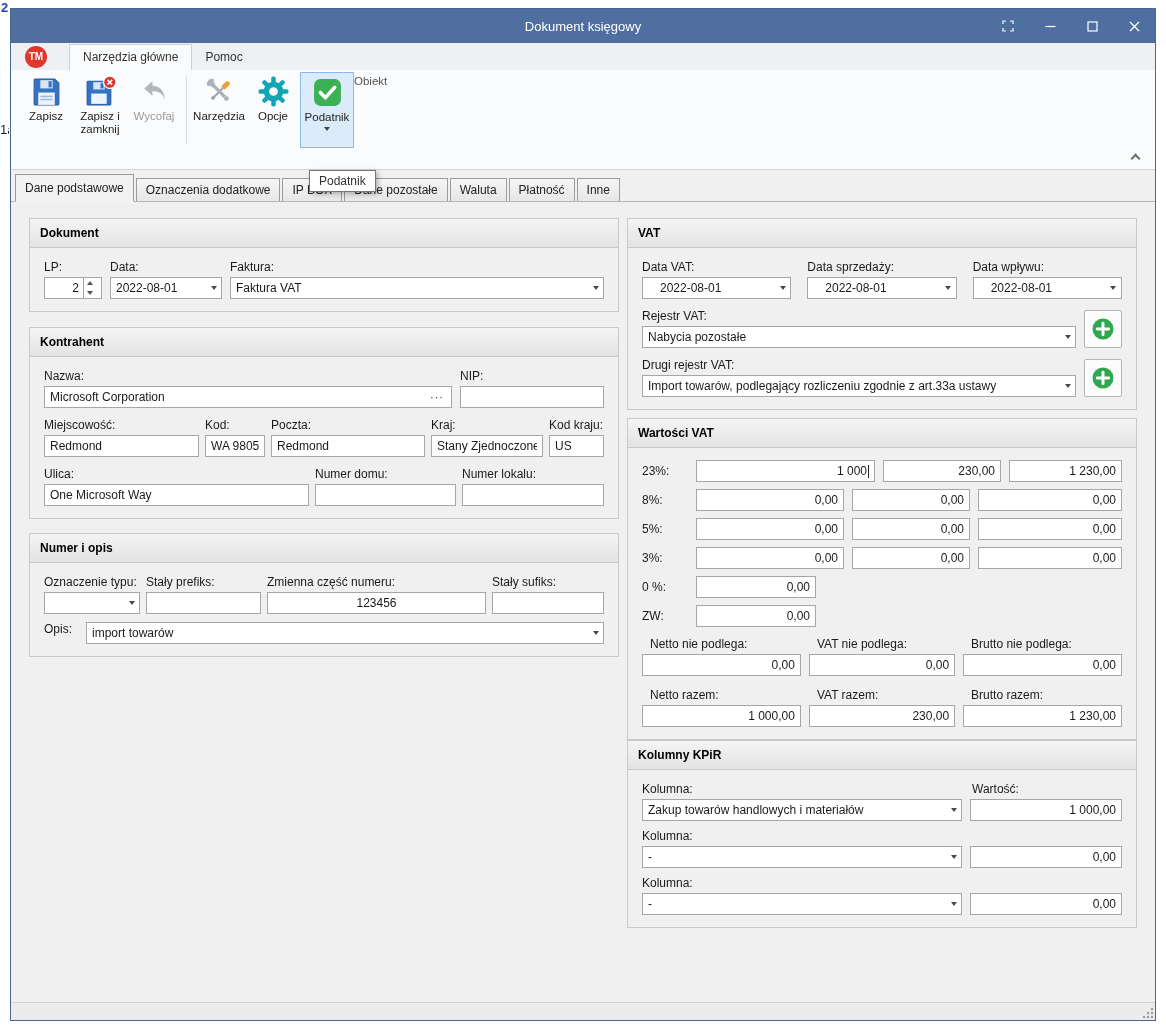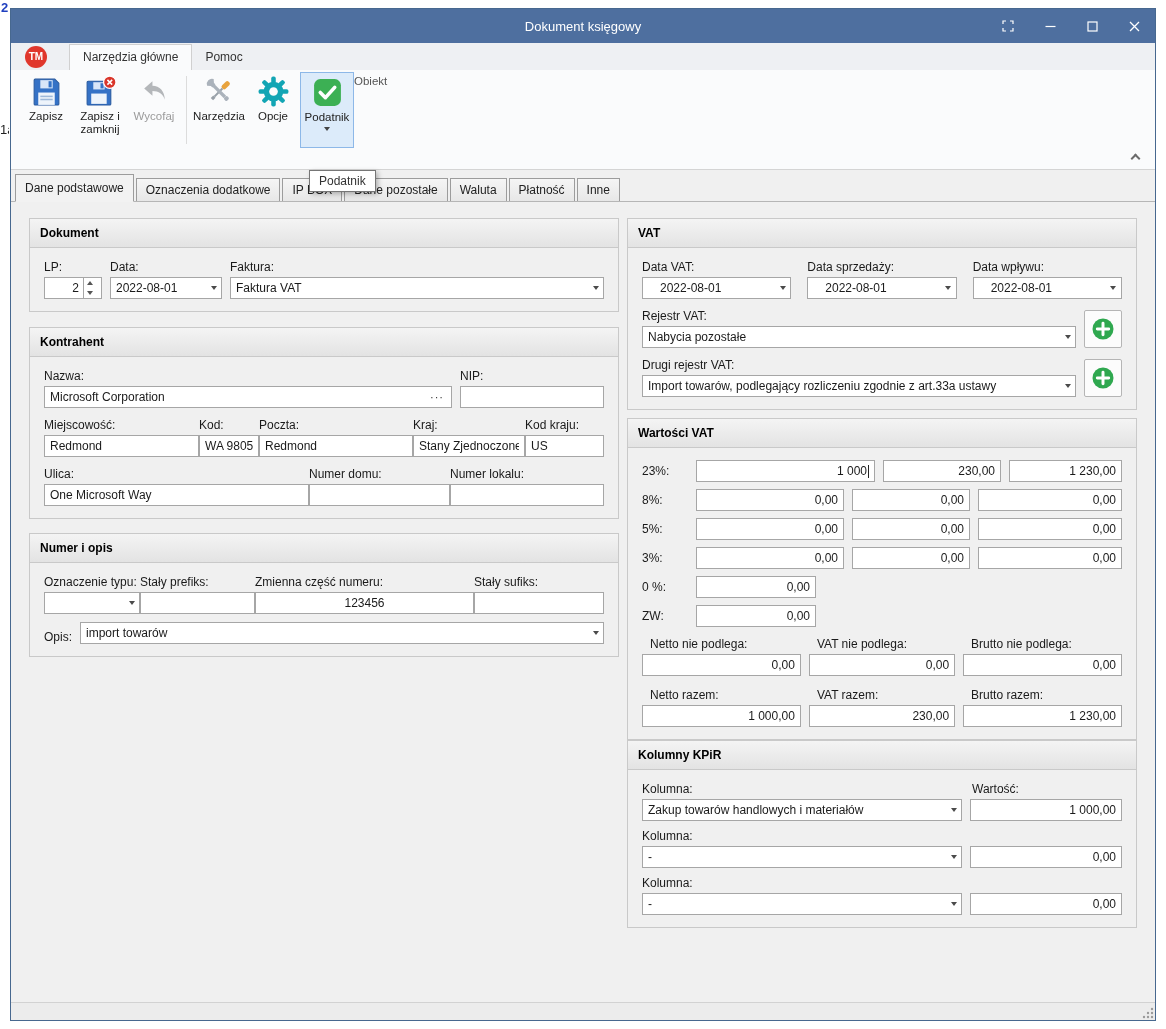--- a/index.html
+++ b/index.html
@@ -50,21 +50,21 @@
   .content { flex:1; display:flex; gap:8px; padding:16px 18px 0; align-items:flex-start; min-height:0; }
   .col.left { width:590px; flex:0 0 auto; }
   .col.right { flex:1; }
 
   
   .group { border:1px solid #c9c9c9; background:#f0f0f0; }
   .group-h { background:linear-gradient(#f4f4f4,#e3e3e3); border-bottom:1px solid #c9c9c9; font-weight:bold; font-size:12px; padding:7px 10px; color:#000; }
   .group-b { padding:12px 14px; }
 
   .fl { display:block; font-size:12px; margin-bottom:3px; white-space:nowrap; }
-  .frow { display:flex; }
+  .frow { display:flex; gap:6px; }
   .fcol { display:flex; flex-direction:column; min-width:0; }
   .mb10 { margin-bottom:10px; }
 
   .bx { height:22px; background:#fff; border:1px solid #a6a6a6; font-size:12px; display:flex; align-items:center; padding:0 5px; overflow:hidden; white-space:nowrap; }
   .bx .ct { flex:1; overflow:hidden; white-space:nowrap; }
   .nm { justify-content:flex-end; }
   .nm span { overflow:hidden; white-space:nowrap; }
   .ctr .ct { text-align:center; }
   .cb { padding-right:0; }
   .dd { width:15px; align-self:stretch; display:flex; align-items:center; justify-content:center; flex:0 0 auto; }
@@ -381,21 +381,21 @@
                       <span class="ct">123456</span>
                     </div>
                 </div>
                 <div class="fcol" style="flex:1;">
                   <span class="fl">Stały sufiks:</span>
                   <div class="bx">
                       <span class="ct"></span>
                     </div>
                 </div>
               </div>
-              <div style="display:flex; align-items:flex-end; gap:8px;">
+              <div style="display:flex; align-items:flex-start; gap:14px;">
                 <span class="fl" style="margin-bottom:0;">Opis:</span>
                 <div class="bx cb" style="flex:1;">
                   <span class="ct">import towarów</span>
                   <span class="dd">
                       <i></i>
                     </span>
                 </div>
               </div>
             </div>
           </div>

